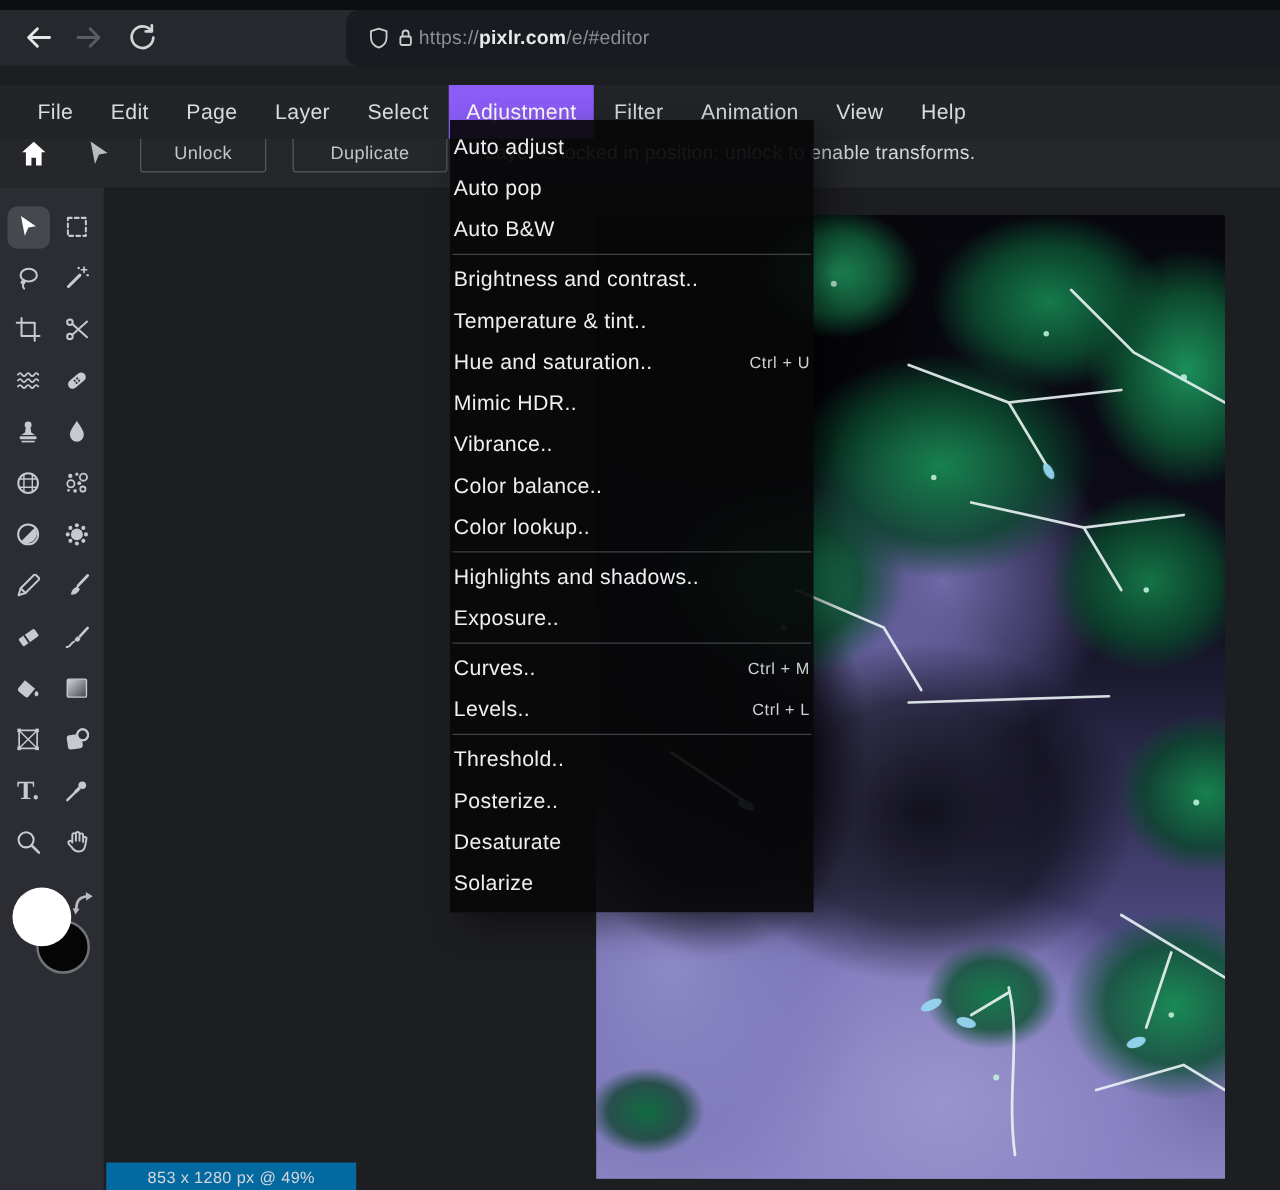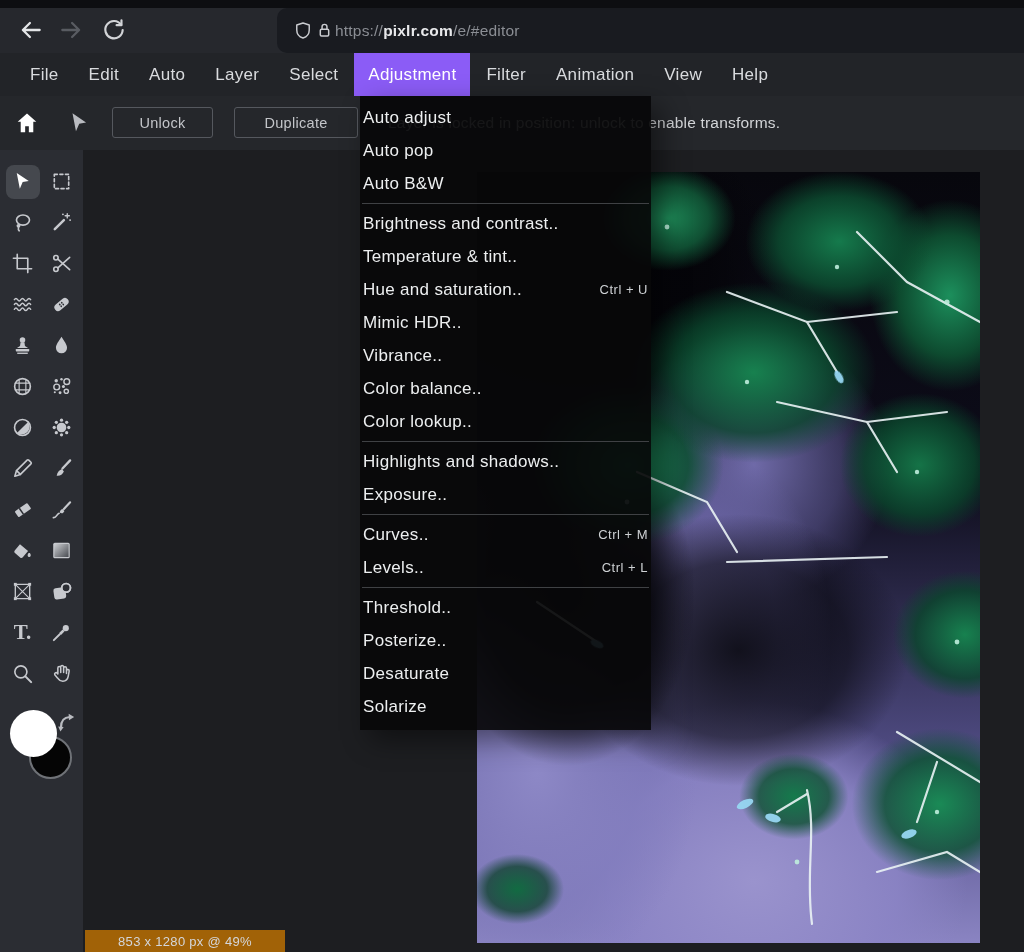--- a/index.html
+++ b/index.html
@@ -17,21 +17,21 @@
   
   .browser-bar{position:absolute;left:0;top:0;width:100%;height:53px;background:#26282d;z-index:10;}
   .top-strip{position:absolute;left:0;top:0;width:100%;height:8px;background:#0d0e11;}
   .nav-btn{position:absolute;top:17px;width:26px;height:26px;}
   .url-field{position:absolute;left:277px;top:8px;right:0;height:45px;background:#191b20;
     border-radius:10px 0 0 10px;display:flex;align-items:center;padding-left:15px;}
   .url-text{font-size:15.5px;color:#8b8e94;letter-spacing:.2px;white-space:nowrap;}
   .url-text b{color:#e8e9eb;font-weight:bold;}
 
   
-  .menu-bar{position:absolute;left:0;top:53px;width:100%;height:43px;background:#222428;
+  .menu-bar{position:absolute;left:0;top:68px;width:100%;height:43px;background:#222428;
     display:flex;align-items:stretch;padding-left:16px;box-sizing:border-box;z-index:12;}
   .menu-item{display:flex;align-items:center;padding:0 14px;margin-right:2px;
     color:#d9dbde;font-size:17px;letter-spacing:.3px;cursor:default;}
   .menu-item.active{background:#8b5cf6;color:#ffffff;}
 
   
   .context-bar{position:absolute;left:0;top:96px;width:100%;height:54px;background:#25272b;z-index:5;}
   .ctx-ico{position:absolute;top:14px;}
   .ctx-btn{position:absolute;top:11px;height:31px;box-sizing:border-box;border:1px solid #55585e;
     border-radius:3px;background:transparent;color:#c3c5c9;font-size:14.5px;letter-spacing:.3px;
@@ -68,21 +68,21 @@
       radial-gradient(ellipse 200px 160px at 52% 62%, rgba(8,8,14,.9) 0%, rgba(8,8,14,.6) 55%, rgba(8,8,14,0) 85%),
       radial-gradient(ellipse 200px 260px at 12% 78%, #8d88c6 0%, rgba(130,125,190,.8) 50%, rgba(130,125,190,0) 80%),
       radial-gradient(ellipse 260px 220px at 55% 92%, #9a93cd 0%, rgba(140,133,198,.85) 55%, rgba(140,133,198,0) 82%),
       radial-gradient(ellipse 180px 240px at 40% 60%, #7d77b5 0%, rgba(110,104,170,.7) 55%, rgba(110,104,170,0) 85%),
       radial-gradient(ellipse 160px 160px at 55% 38%, #6f6aa8 0%, rgba(95,90,150,.55) 55%, rgba(95,90,150,0) 85%),
       radial-gradient(ellipse 220px 180px at 20% 12%, rgba(4,4,8,.98) 0%, rgba(4,4,8,.8) 60%, rgba(4,4,8,0) 90%),
       linear-gradient(180deg,#07070d 0%, #0d0c1a 40%, #54508a 78%, #8a84c2 100%);
   }
   .twigs{position:absolute;left:0;top:0;}
 
-  .status-bar{position:absolute;left:85px;top:930px;width:200px;height:22px;background:#a16207;
+  .status-bar{position:absolute;left:85px;top:930px;width:200px;height:22px;background:#0369a1;
     color:#d4d6da;font-size:13px;display:flex;align-items:center;justify-content:center;
     letter-spacing:.3px;z-index:7;}
 
   
   .dropdown{position:absolute;left:360px;top:96px;width:291px;background:rgba(8,8,9,.93);
     padding:5px 0 7px;z-index:50;box-shadow:10px 10px 26px rgba(0,0,0,.45);box-sizing:border-box;}
   .dd-item{height:33px;display:flex;align-items:center;justify-content:space-between;
     padding:0 3px;color:#edeff0;font-size:17px;letter-spacing:.3px;cursor:default;}
   .dd-item.active{background:#12b2ad;color:#ffffff;}
   .dd-shortcut{font-size:13px;color:#ced1d4;letter-spacing:.5px;}
@@ -117,21 +117,21 @@
       <rect x="7.2" y="10.5" width="9.6" height="7.8" rx="1.4"></rect>
         <path d="M9.2 10.5 V7.8 a2.8 2.8 0 0 1 5.6 0 v2.7"></path>
       </svg>
     <div class="url-text"><span>https://</span><b>pixlr.com</b><span>/e/#editor</span></div>
   </div>
 </div>
 
 <div class="menu-bar">
   <div class="menu-item">File</div>
   <div class="menu-item">Edit</div>
-  <div class="menu-item">Auto</div>
+  <div class="menu-item">Page</div>
   <div class="menu-item">Layer</div>
   <div class="menu-item">Select</div>
   <div class="menu-item active">Adjustment</div>
   <div class="menu-item">Filter</div>
   <div class="menu-item">Animation</div>
   <div class="menu-item">View</div>
   <div class="menu-item">Help</div>
 </div>
 
 <div class="context-bar">

